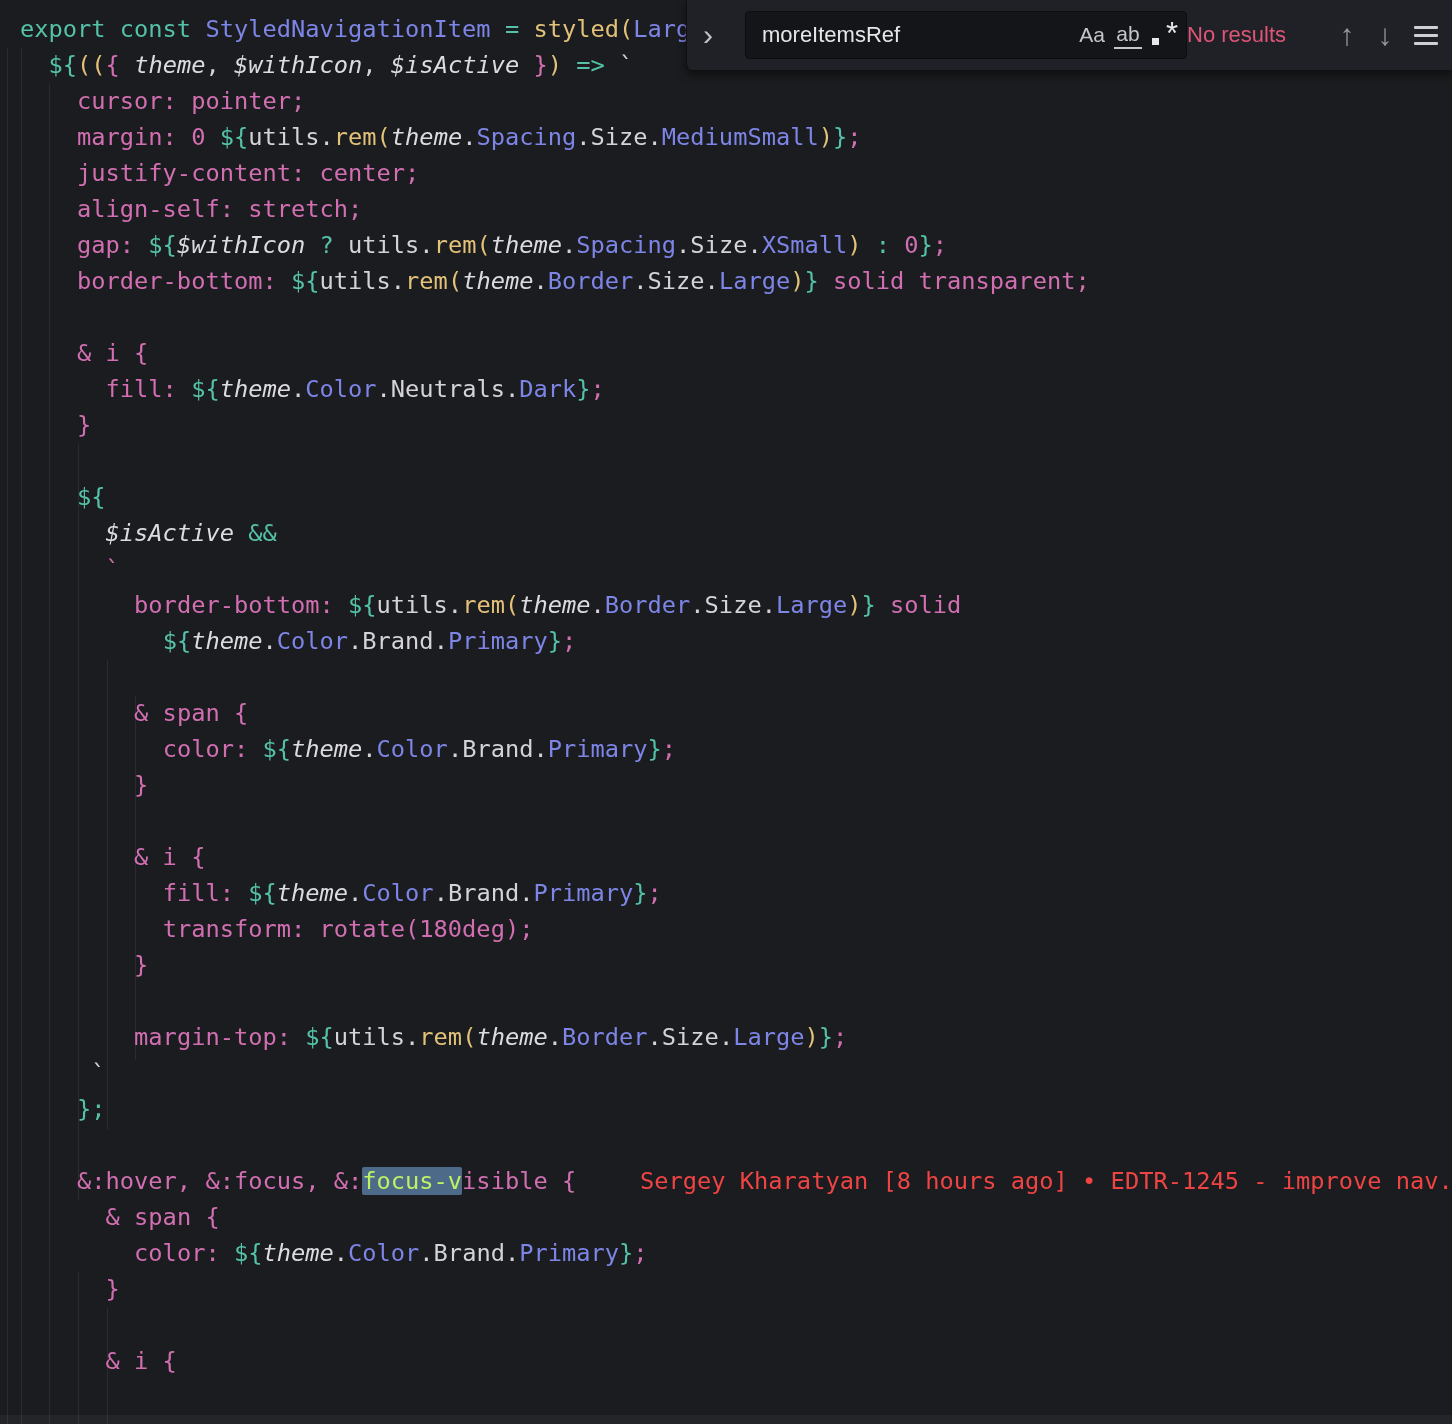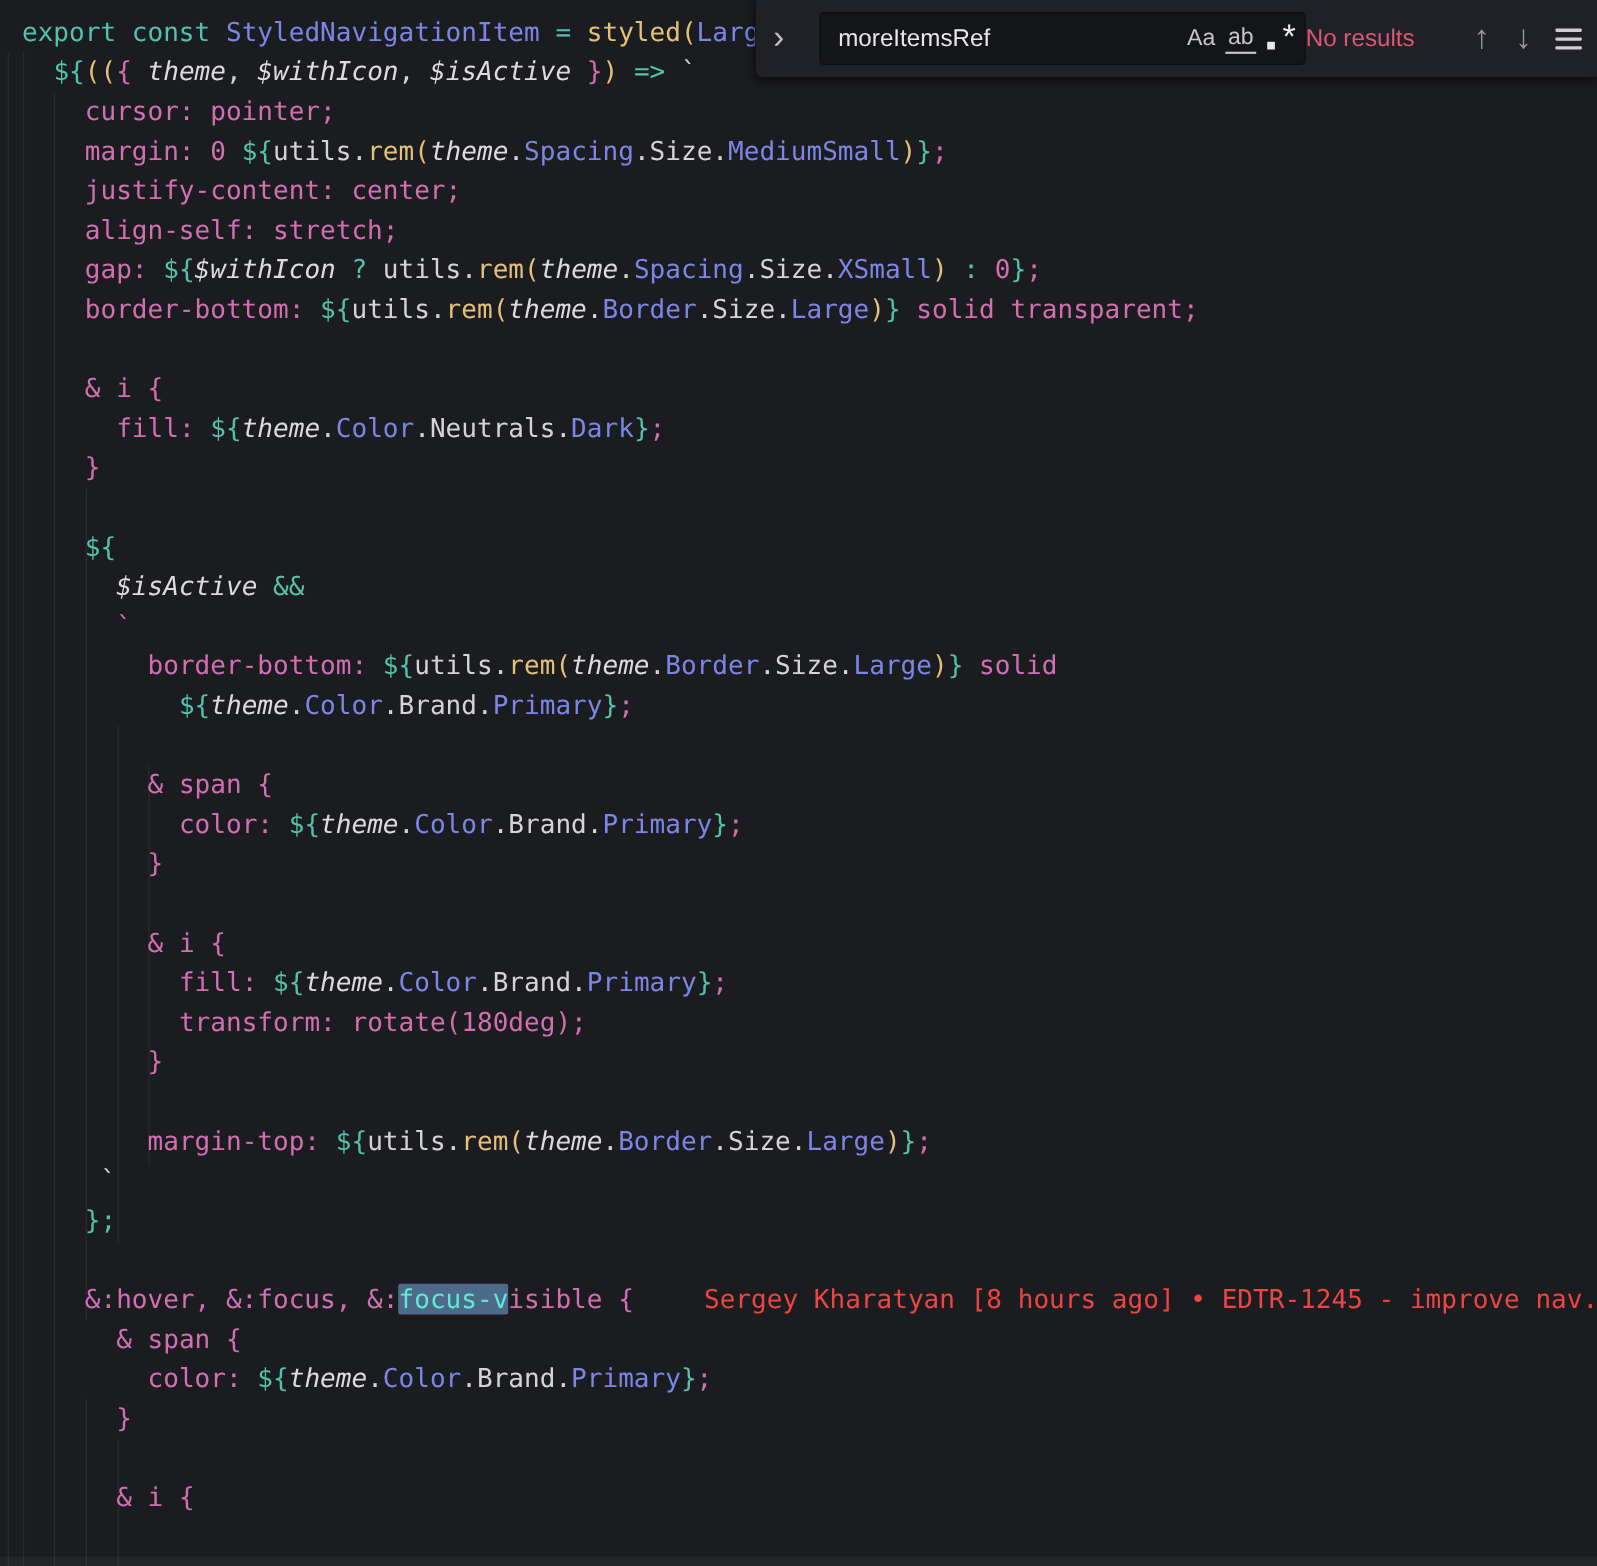--- a/index.html
+++ b/index.html
@@ -13,21 +13,21 @@
   .line{
     position:relative;white-space:pre;height:36px;line-height:36px;
     font-size:23.7px;padding-left:20px;z-index:2;
   }
   .tk-w  {color:#d4d4d8;}
   .tk-wi {color:#dcdce0;font-style:italic;}
   .tk-p  {color:#d26fb2;}
   .tk-t  {color:#54c2a8;}
   .tk-l  {color:#7d85e6;}
   .tk-g  {color:#e3c179;}
-  .tk-sel{color:#5eead4;background:#4d6b88;border-radius:2px;}
+  .tk-sel{color:#bef264;background:#4d6b88;border-radius:2px;}
   .blame{
     position:absolute;left:640px;top:0;color:#ef4444;
     white-space:pre;
   }
   
   .guide{position:absolute;width:1px;background:#2c2c30;z-index:0;}
   #cur-line{
     position:absolute;left:0;right:0;top:1415px;height:36px;
     background:rgba(255,255,255,0.045);z-index:1;
   }

